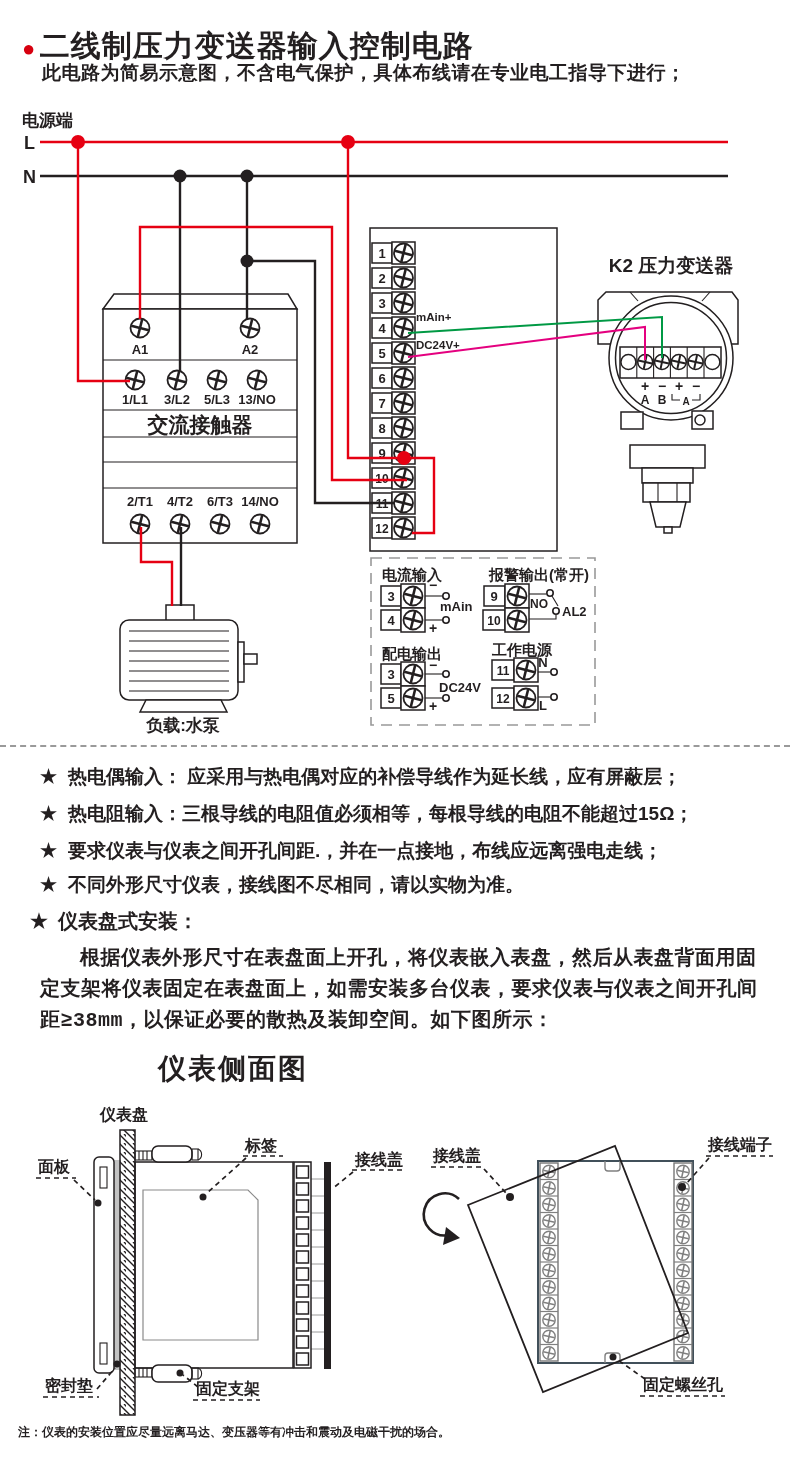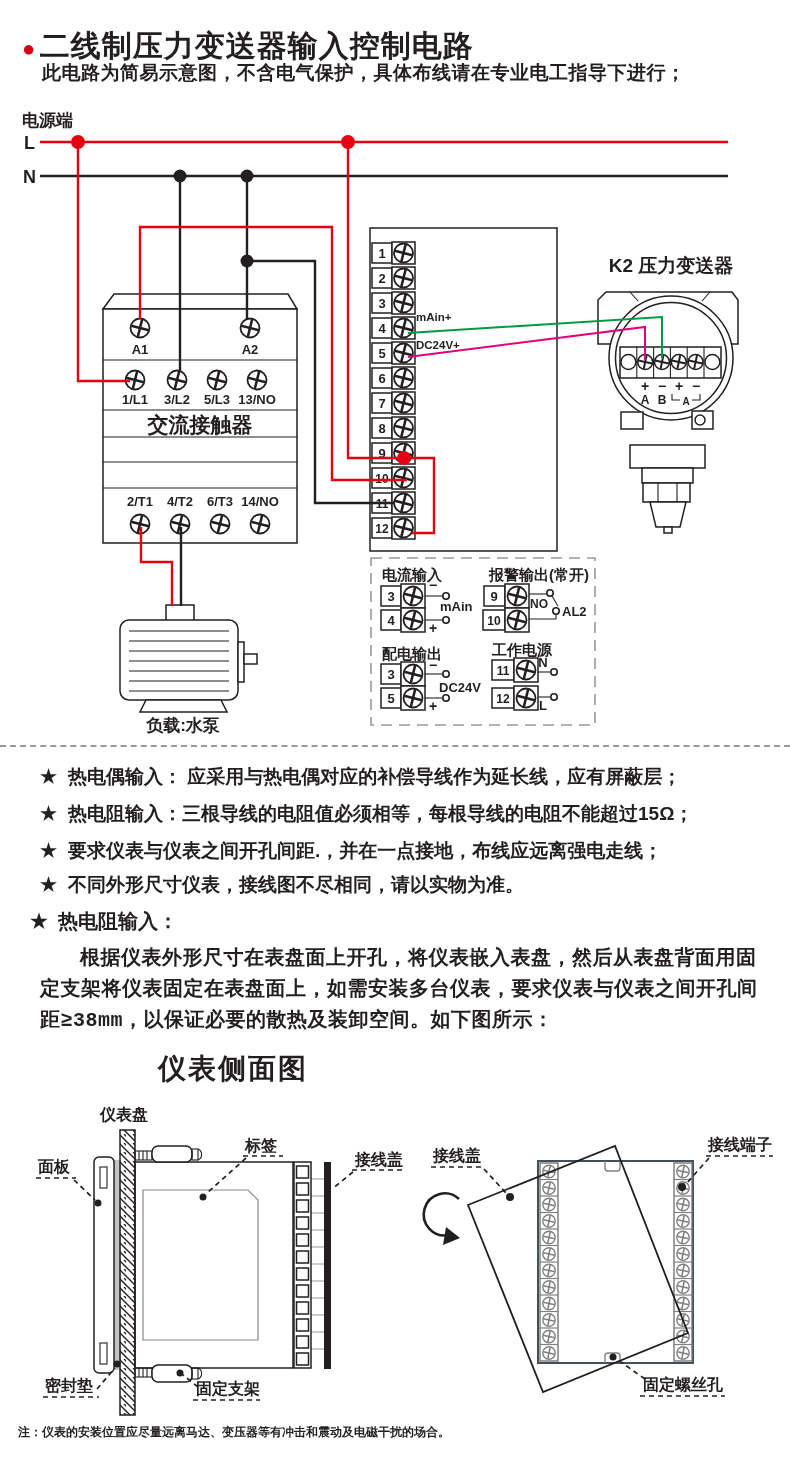--- a/index.html
+++ b/index.html
@@ -316,21 +316,21 @@
   <span class="star">★</span><span>热电阻输入：三根导线的电阻值必须相等，每根导线的电阻不能超过15Ω；</span>
 </div>
 <div class="abs note-line" style="left:40px;top:838px;">
   <span class="star">★</span><span>要求仪表与仪表之间开孔间距.，并在一点接地，布线应远离强电走线；</span>
 </div>
 <div class="abs note-line" style="left:40px;top:872px;">
   <span class="star">★</span><span>不同外形尺寸仪表，接线图不尽相同，请以实物为准。</span>
 </div>
 
 <div class="abs note-line" style="left:30px;top:908px;font-size:20px;">
-  <span class="star">★</span><span>热电阻输入：</span>
+  <span class="star">★</span><span>仪表盘式安装：</span>
 </div>
 <div class="abs para" style="left:40px;top:943px;width:730px;font-family:Liberation Mono, monospace;">根据仪表外形尺寸在表盘面上开孔，将仪表嵌入表盘，然后从表盘背面用固定支架将仪表固定在表盘面上，如需安装多台仪表，要求仪表与仪表之间开孔间距≥38mm，以保证必要的散热及装卸空间。如下图所示：</div>
 <div class="abs fig-title" style="left:158px;top:1050px;">仪表侧面图</div>
 
 <svg class="abs" style="left:0;top:1085px;" width="790" height="335" viewBox="0 1085 790 335">
   <defs>
     <pattern id="hatch" width="9" height="9" patternUnits="userSpaceOnUse">
       <path d="M-2,5 l6,6 M-2,-4 l13,13 M7,0 l6,6" stroke="#231f20" stroke-width="1.4"></path>
     </pattern>
     <g id="rscrew">

